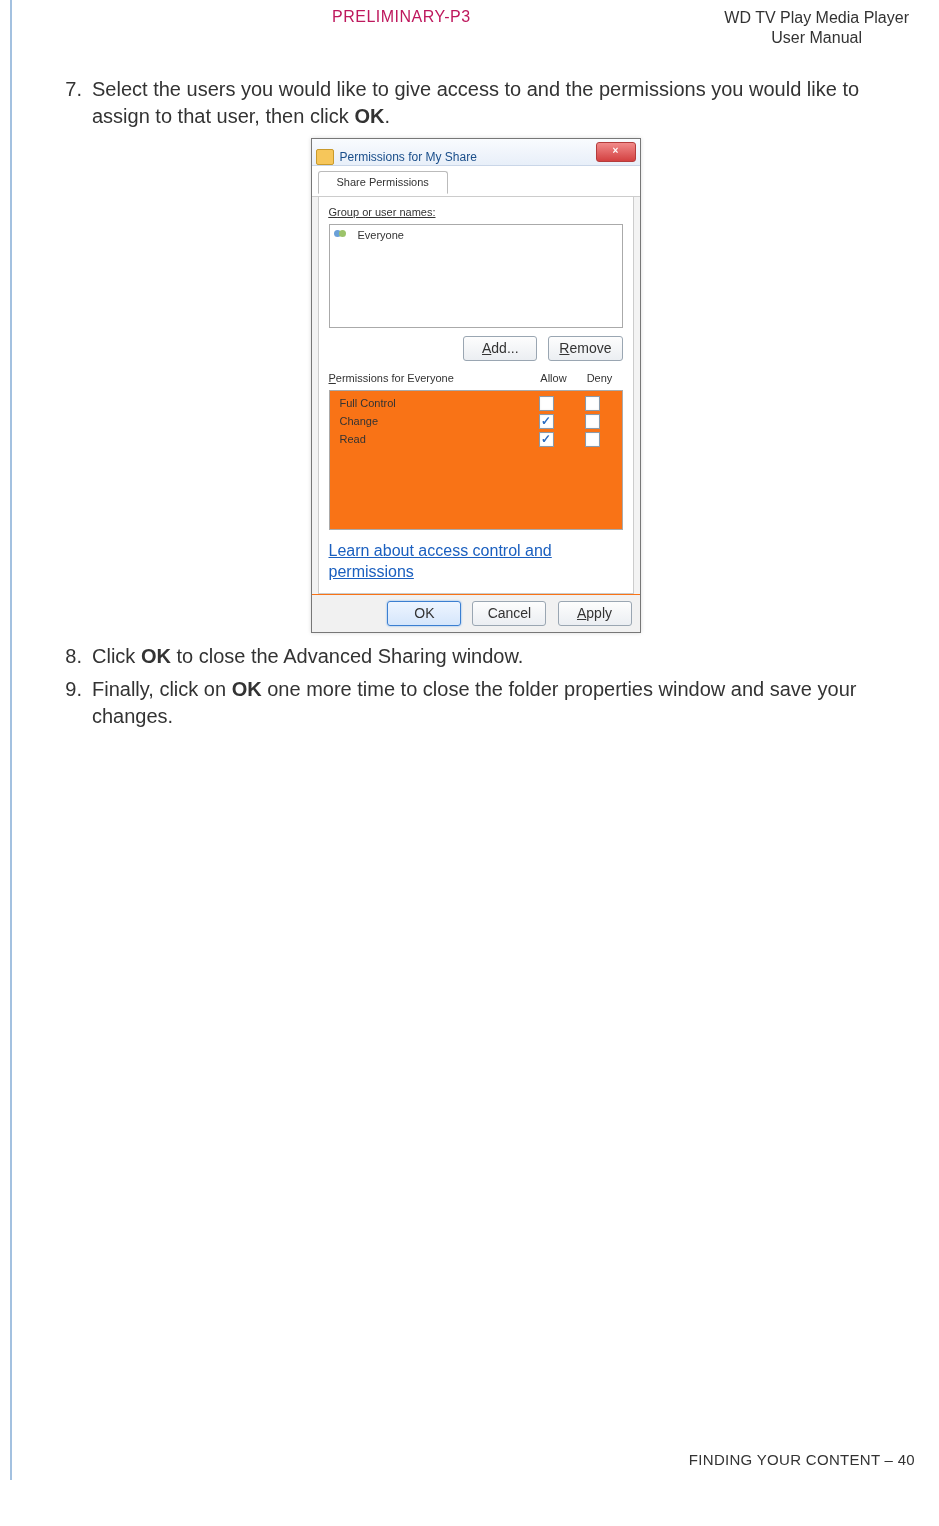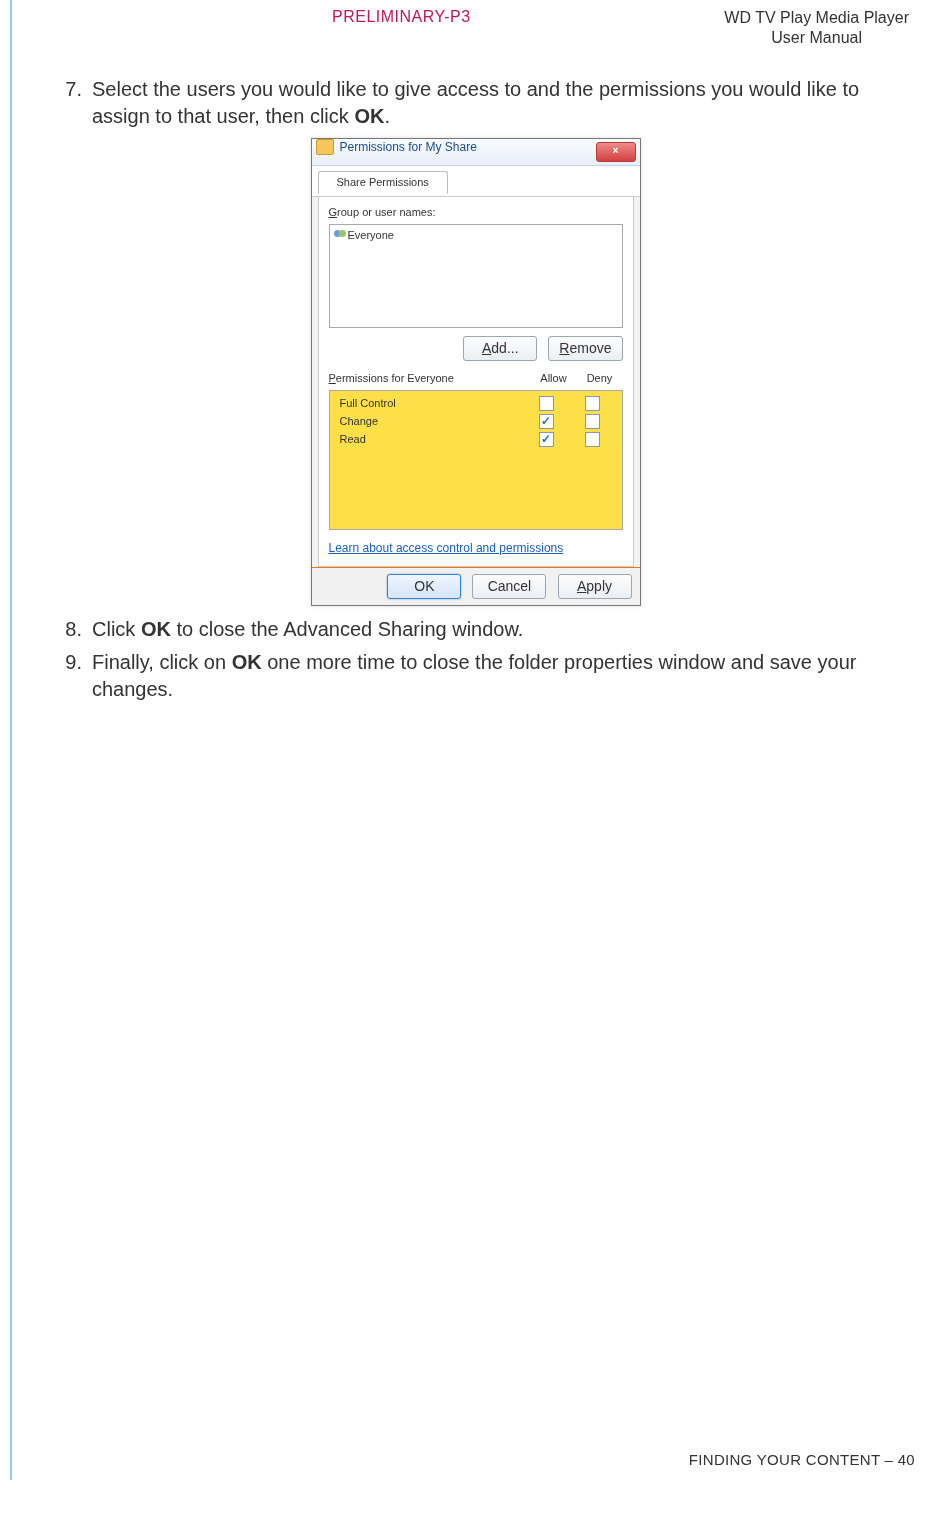--- a/index.html
+++ b/index.html
@@ -63,21 +63,21 @@
     background: #f3f3f3;
     font-family: "Segoe UI", Tahoma, sans-serif;
     font-size: 11px;
     box-shadow: 0 0 4px rgba(0,0,0,0.15);
   }
   .titlebar {
     background: linear-gradient(#f9fbfe,#e8eff9);
     border-bottom: 1px solid #c9d6e8;
     height: 26px;
     display: flex;
-    align-items: flex-start;
+    align-items: flex-end;
     padding: 0 4px;
     position: relative;
   }
   .titlebar .folder-ico {
     width: 16px; height: 14px;
     background: #f6c65a;
     border: 1px solid #c99a2c;
     border-radius: 2px;
     margin-right: 6px;
   }
@@ -108,29 +108,29 @@
     position: relative;
     top: 1px;
   }
   .tabbody {
     background: #fff;
     margin: 0 6px;
     border: 1px solid #ccc;
     border-top: none;
     padding: 8px 10px 10px 10px;
   }
-  .lbl { font-size: 11px; margin-bottom: 4px; display:block; }
+  .lbl { font-size: 11px; margin-bottom: 4px; display:block;text-decoration:underline; }
   .listbox {
     border: 1px solid #aaa;
     height: 96px;
     background: #fff;
     padding: 3px 4px;
     overflow: hidden;
   }
-  .list-item { display: flex; align-items: flex-start; gap: 0; font-size: 11px; }
+  .list-item { display: flex; align-items: flex-start; gap: 10px; font-size: 11px; }
   .users-ico {
     width: 14px; height: 12px;
     position: relative;
   }
   .users-ico::before, .users-ico::after {
     content: "";
     position: absolute;
     width: 7px; height: 7px;
     border-radius: 50%;
     background: #6aa0d8;
@@ -154,21 +154,21 @@
     display: flex;
     margin-top: 10px;
     font-size: 11px;
   }
   .perm-head .namecol { flex: 1; }
   .perm-head .col { width: 46px; text-align: center; }
   .perm-table {
     border: 1px solid #aaa;
     margin-top: 4px;
     height: 130px;
-    background: #fde047;
+    background: #f97316;
     padding: 4px 6px;
   }
   .perm-row {
     display: flex;
     align-items: center;
     font-size: 11px;
     height: 18px;
   }
   .perm-row .namecol { flex: 1; padding-left: 4px; }
   .perm-row .col { width: 46px; text-align: center; }
@@ -185,21 +185,21 @@
     content: "✓";
     position: absolute;
     left: 1px; top: -2px;
     font-size: 12px;
     color: #2a6bbf;
     font-weight: bold;
   }
   .link {
     color: #1a5fbf;
     text-decoration: underline;
-    font-size: 12px;
+    font-size: 16px;
     display: inline-block;
     margin-top: 10px;
   }
   .dlg-footer {
     background: #f1f1f1;
     padding: 6px 8px;
     text-align: right;
     border-top: 1px solid #f97316;
   }
   .okbtn {

